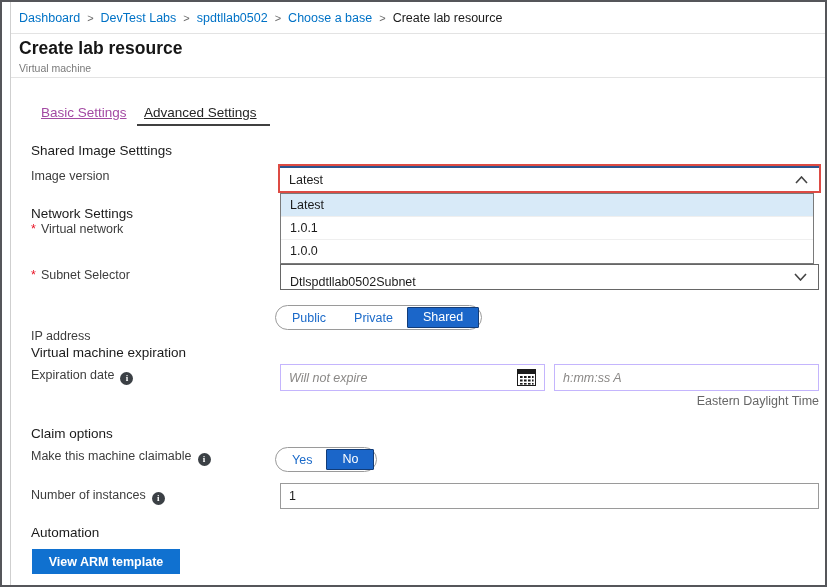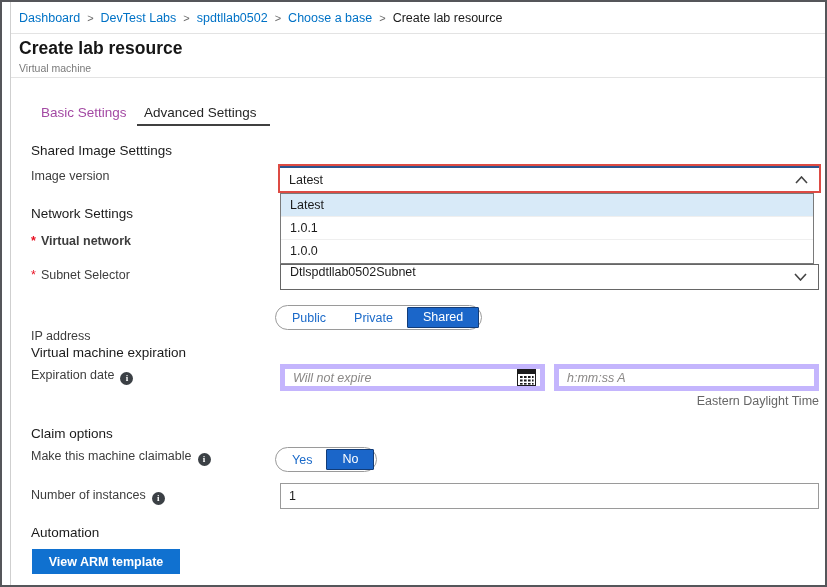--- a/index.html
+++ b/index.html
@@ -14,21 +14,21 @@
   .breadcrumb { left:17px; top:9px; font-size:12.5px; color:#5f5f5f; white-space:nowrap; }
   .breadcrumb a { color:#0072c6; text-decoration:none; cursor:pointer; }
   .crumb-sep { color:#6a6a6a; margin:0 7px; font-size:11px; }
   .crumb-current { color:#1b1b1b; }
 
   
   .page-title { left:17px; top:36px; font-size:17.5px; font-weight:bold; color:#161616; }
   .page-subtitle { left:17px; top:60px; font-size:10.5px; color:#7a7a7a; }
 
   
-  .tab { top:103px; font-size:13.5px; cursor:pointer; }
+  .tab { top:103px; font-size:13.5px; cursor:pointer;text-decoration:underline; }
   .tab-basic { left:39px; color:#a349a3; }
   .tab-advanced { left:142px; color:#262626; }
   .tab-underline { left:135px; top:122px; width:133px; height:2px; background:#404040; }
 
   .section-title { font-size:13.5px; color:#1b1b1b; left:29px; }
   .field-label { font-size:12.5px; color:#3d3d3d; left:29px; white-space:nowrap; }
   .req { color:#e81123; margin-right:5px; font-size:12.5px; }
 
   .info-icon { display:inline-block; width:13px; height:13px; margin-left:6px;
                background:#3b4045; color:#fff; border-radius:50%; font-size:9px;
@@ -45,23 +45,23 @@
   
   .ddl { left:278px; top:191px; width:534px; background:#fff;
          border:1px solid #7a7a7a; z-index:6; }
   .ddl-item { height:23px; line-height:23px; padding-left:9px; font-size:12.5px;
               color:#1b1b1b; border-bottom:1px solid #efefef; cursor:pointer; }
   .ddl-item:last-child { border-bottom:none; }
   .ddl-item.sel { background:#d8eaf8; }
 
   
   .select-box { left:278px; top:262px; width:539px; height:26px; background:#fff;
-                border:1px solid #666; display:flex; align-items:flex-start;
+                border:1px solid #666; display:flex; align-items:flex-end;
                 padding-left:9px; font-size:12.5px; color:#1b1b1b; cursor:pointer; position:absolute; }
-  .txt-input { position:absolute; height:27px; border:5px solid #c4b5fd; background:#fff;
+  .txt-input { position:absolute; height:27px; border:1px solid #c4b5fd; background:#fff;
                font-size:12.5px; padding:0 8px; color:#1b1b1b;
                font-family:"Liberation Sans","DejaVu Sans",sans-serif; }
   .txt-input::placeholder { color:#8a8886; font-style:italic; opacity:1; }
   .inst-input { left:278px; top:481px; width:539px; height:26px; border:1px solid #9a9a9a; }
 
   
   .pill-group { position:absolute; height:25px; background:#fff; border:1px solid #9a9a9a;
                 border-radius:13px; display:flex; align-items:center; padding:0 2px; }
   .pill-opt { font-size:12.5px; color:#1b6ac9; text-align:left; cursor:pointer; padding:0 14px; }
   .pill-sel { background:#1b66c9; color:#fff; border:1px solid #123c78; border-radius:1px;
@@ -108,21 +108,21 @@
     </div>
   </div>
 
   <div class="abs ddl">
     <div class="ddl-item sel">Latest</div>
     <div class="ddl-item">1.0.1</div>
     <div class="ddl-item">1.0.0</div>
   </div>
 
   <div class="abs section-title" style="top:204px;">Network Settings</div>
-  <div class="abs field-label" style="top:232px;font-weight:bold;">
+  <div class="abs field-label" style="top:220px;">
     <span class="req">*</span><span>Virtual network</span>
   </div>
   <div class="abs field-label" style="top:266px;">
     <span class="req">*</span><span>Subnet Selector</span>
   </div>
 
   <div class="select-box">
     <span>Dtlspdtllab0502Subnet</span>
     <span class="chev">
       <svg width="13" height="8" viewBox="0 0 13 8">

